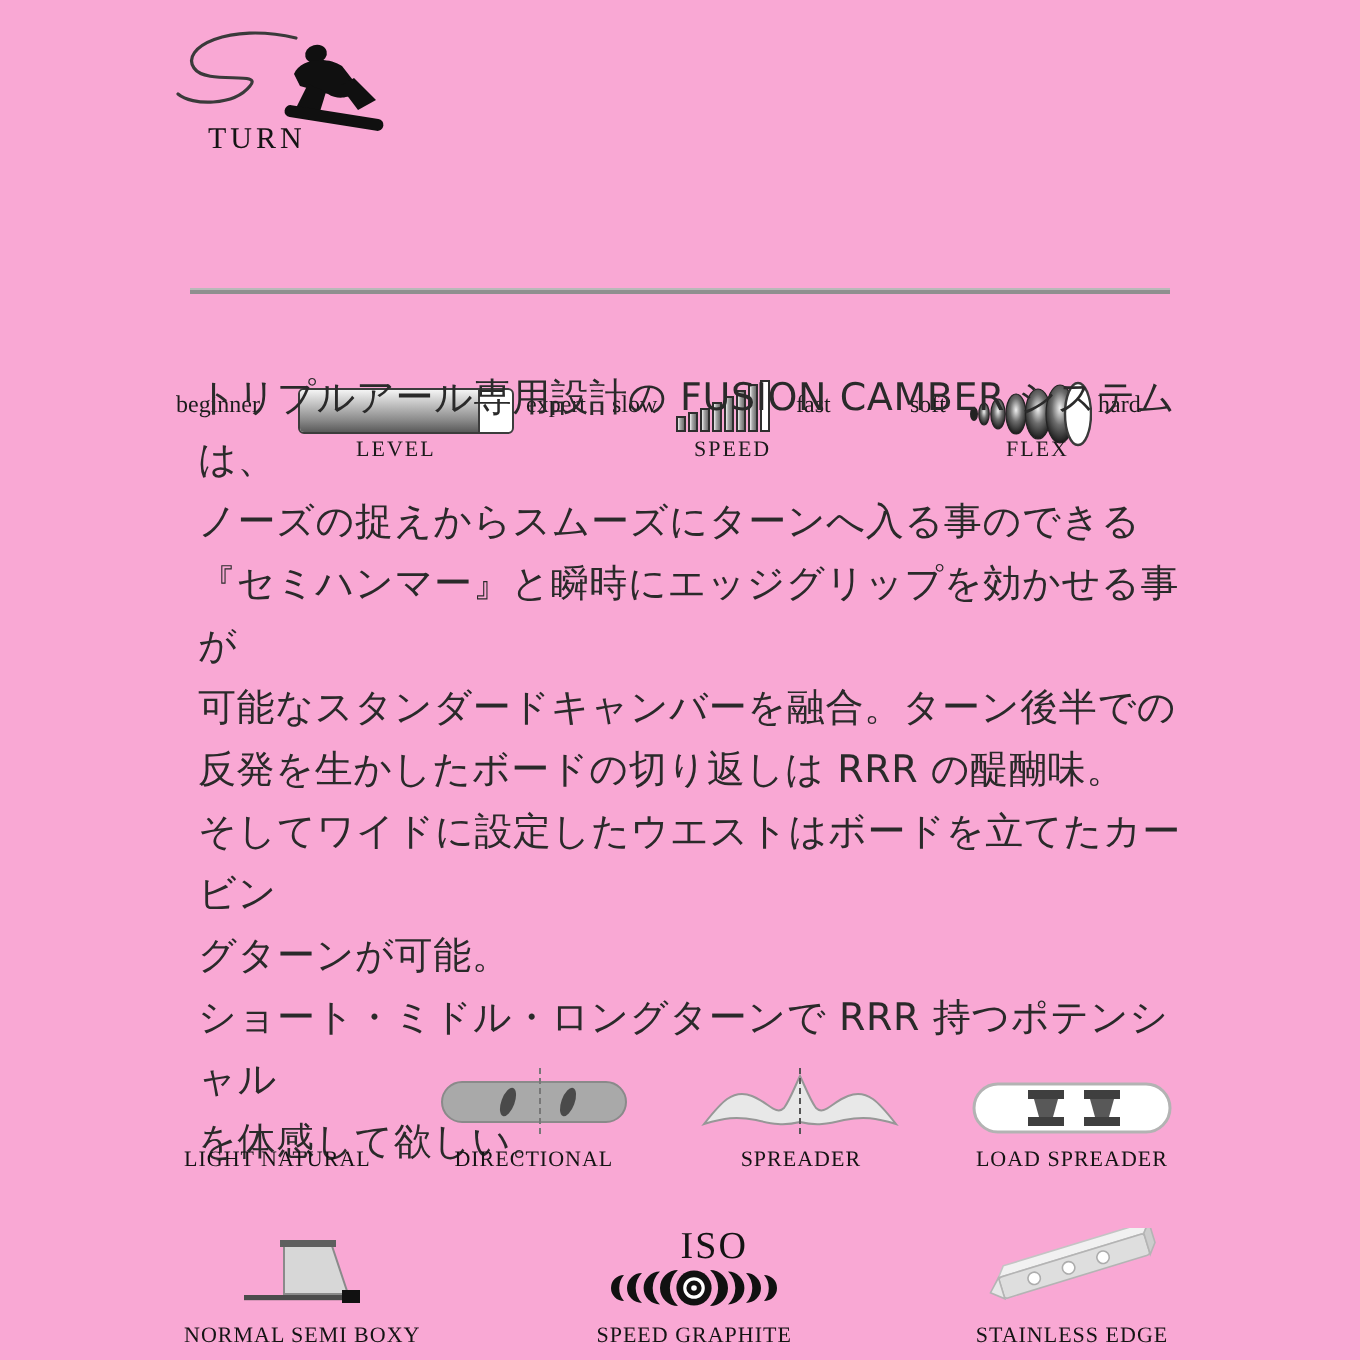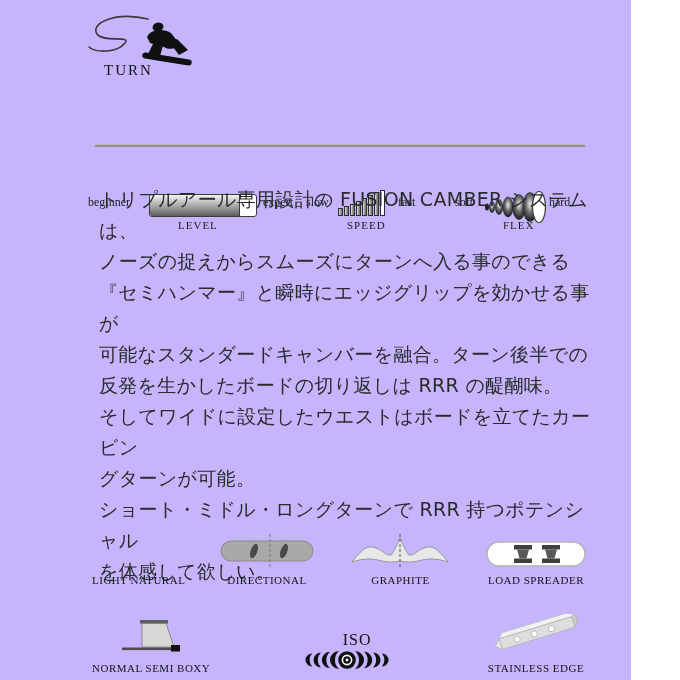--- a/index.html
+++ b/index.html
@@ -1,16 +1,16 @@
 <!DOCTYPE html>
 <html><head>
 <meta charset="utf-8">
 <style>
   html,body{margin:0;padding:0;background:#fff;}
-  #page{position:relative;width:631px;height:680px;background:#c4b5fd;overflow:hidden;
+  #page{position:relative;width:680px;height:680px;background:#f9a8d4;overflow:hidden;
         font-family:"Liberation Serif","DejaVu Serif",serif;color:#1a1a1a;}
 
   
   .turn-illu{position:absolute;left:84px;top:12px;}
   .turn-label{position:absolute;left:104px;top:62px;font-size:15px;letter-spacing:2px;color:#141414;}
 
   
   .ratings{position:absolute;left:0;top:94px;width:680px;height:46px;}
   .r-word{position:absolute;font-size:12px;color:#1b1b1b;}
   .r-cap{position:absolute;font-size:11px;letter-spacing:1px;color:#1b1b1b;}
@@ -37,21 +37,21 @@
         font-family:"DejaVu Sans","Liberation Sans",sans-serif;
         font-size:19px;line-height:31px;color:#2a2a2a;letter-spacing:0.3px;}
 
   
   .feat-row{position:absolute;left:92px;width:496px;display:flex;justify-content:space-between;}
   .feat-row.r1{top:518px;}
   .feat-row.r2{top:606px;}
   .feat{display:flex;flex-direction:column;align-items:center;justify-content:flex-end;height:68px;}
   .feat .icon{display:flex;align-items:flex-end;justify-content:center;}
   .feat .lbl{font-size:11px;letter-spacing:0.5px;white-space:nowrap;color:#141414;margin-top:4px;}
-  .iso{font-size:16px;letter-spacing:1px;color:#141414;line-height:13px;margin-left:20px;}
+  .iso{font-size:19px;letter-spacing:1px;color:#141414;line-height:13px;margin-left:20px;}
 </style>
 </head>
 <body>
 
 <div id="page">
 
   <svg class="turn-illu" width="120" height="56" viewBox="0 0 120 56">
     <path d="M64,7 C30,-1 6,12 13,22 C19,31 48,23 41,31 C33,41 12,41 5,35" fill="none" stroke="#3a3a3a" stroke-width="1.6" stroke-linecap="round"></path>
     <g fill="#101010">
       <ellipse cx="74" cy="15" rx="5.5" ry="4.5" transform="rotate(-15 74 15)"></ellipse>
@@ -142,21 +142,21 @@
     <div class="feat">
       <span class="icon">
         <svg width="104" height="38" viewBox="0 0 104 38">
           <path d="M4,30 C12,20 18,12 28,16 C36,19 40,26 44,22 C47,18 50,10 52,6
                    C54,10 57,18 60,22 C64,26 68,19 76,16 C86,12 92,20 100,30
                    C90,27 84,26 74,28 C66,30 60,31 52,29 C44,31 38,30 30,28
                    C20,26 14,27 4,30 Z" fill="#e8e8e8" stroke="#979797" stroke-width="1"></path>
           <line x1="52" y1="2" x2="52" y2="36" stroke="#555" stroke-width="1" stroke-dasharray="3,2"></line>
         </svg>
       </span>
-      <span class="lbl">GRAPHITE</span>
+      <span class="lbl">SPREADER</span>
     </div>
 
     <div class="feat">
       <span class="icon">
         <svg width="104" height="32" viewBox="0 0 104 32">
           <rect x="3" y="4" width="98" height="24" rx="12" fill="#ffffff" stroke="#b3b3b3" stroke-width="1.5"></rect>
           <g fill="#3f3f3f">
             <rect x="30" y="7" width="18" height="4.5"></rect>
             <rect x="30" y="20.5" width="18" height="4.5"></rect>
             <path d="M33,11.5 L45,11.5 L42.5,20.5 L35.5,20.5 Z" fill="#585858"></path>
@@ -197,20 +197,21 @@
             <circle cx="52" cy="14" r="8.8"></circle>
             <path d="M60,5    A8.4,8.4 0 0 1 60,23   A12,12 0 0 0 60,5 Z"></path>
             <path d="M69,5.8  A7.6,7.6 0 0 1 69,22.2 A11,11 0 0 0 69,5.8 Z"></path>
             <path d="M78,6.5  A7,7 0 0 1 78,21.5  A10.5,10.5 0 0 0 78,6.5 Z"></path>
             <path d="M87,7.5  A6.5,6.5 0 0 1 87,20.5 A10,10 0 0 0 87,7.5 Z"></path>
           </g>
           <circle cx="52" cy="14" r="4.6" fill="none" stroke="#fff" stroke-width="1.6"></circle>
           <circle cx="52" cy="14" r="1.4" fill="#fff"></circle>
         </svg>
       </span>
+      <span class="lbl">SPEED GRAPHITE</span>
     </div>
 
     <div class="feat">
       <span class="icon">
         <svg width="104" height="44" viewBox="0 0 104 44">
           <g transform="rotate(-17 52 22)">
             <polygon points="16,14 92,14 96,9 20,9" fill="#f1f1f1" stroke="#c4c4c4" stroke-width="0.8"></polygon>
             <rect x="16" y="14" width="76" height="11" rx="1.5" fill="#dedede" stroke="#b4b4b4" stroke-width="0.8"></rect>
             <polygon points="92,14 96,9 96,20 92,25" fill="#cccccc" stroke="#b4b4b4" stroke-width="0.8"></polygon>
             <circle cx="33" cy="19.5" r="3.1" fill="#ffffff" stroke="#adadad" stroke-width="0.8"></circle>

